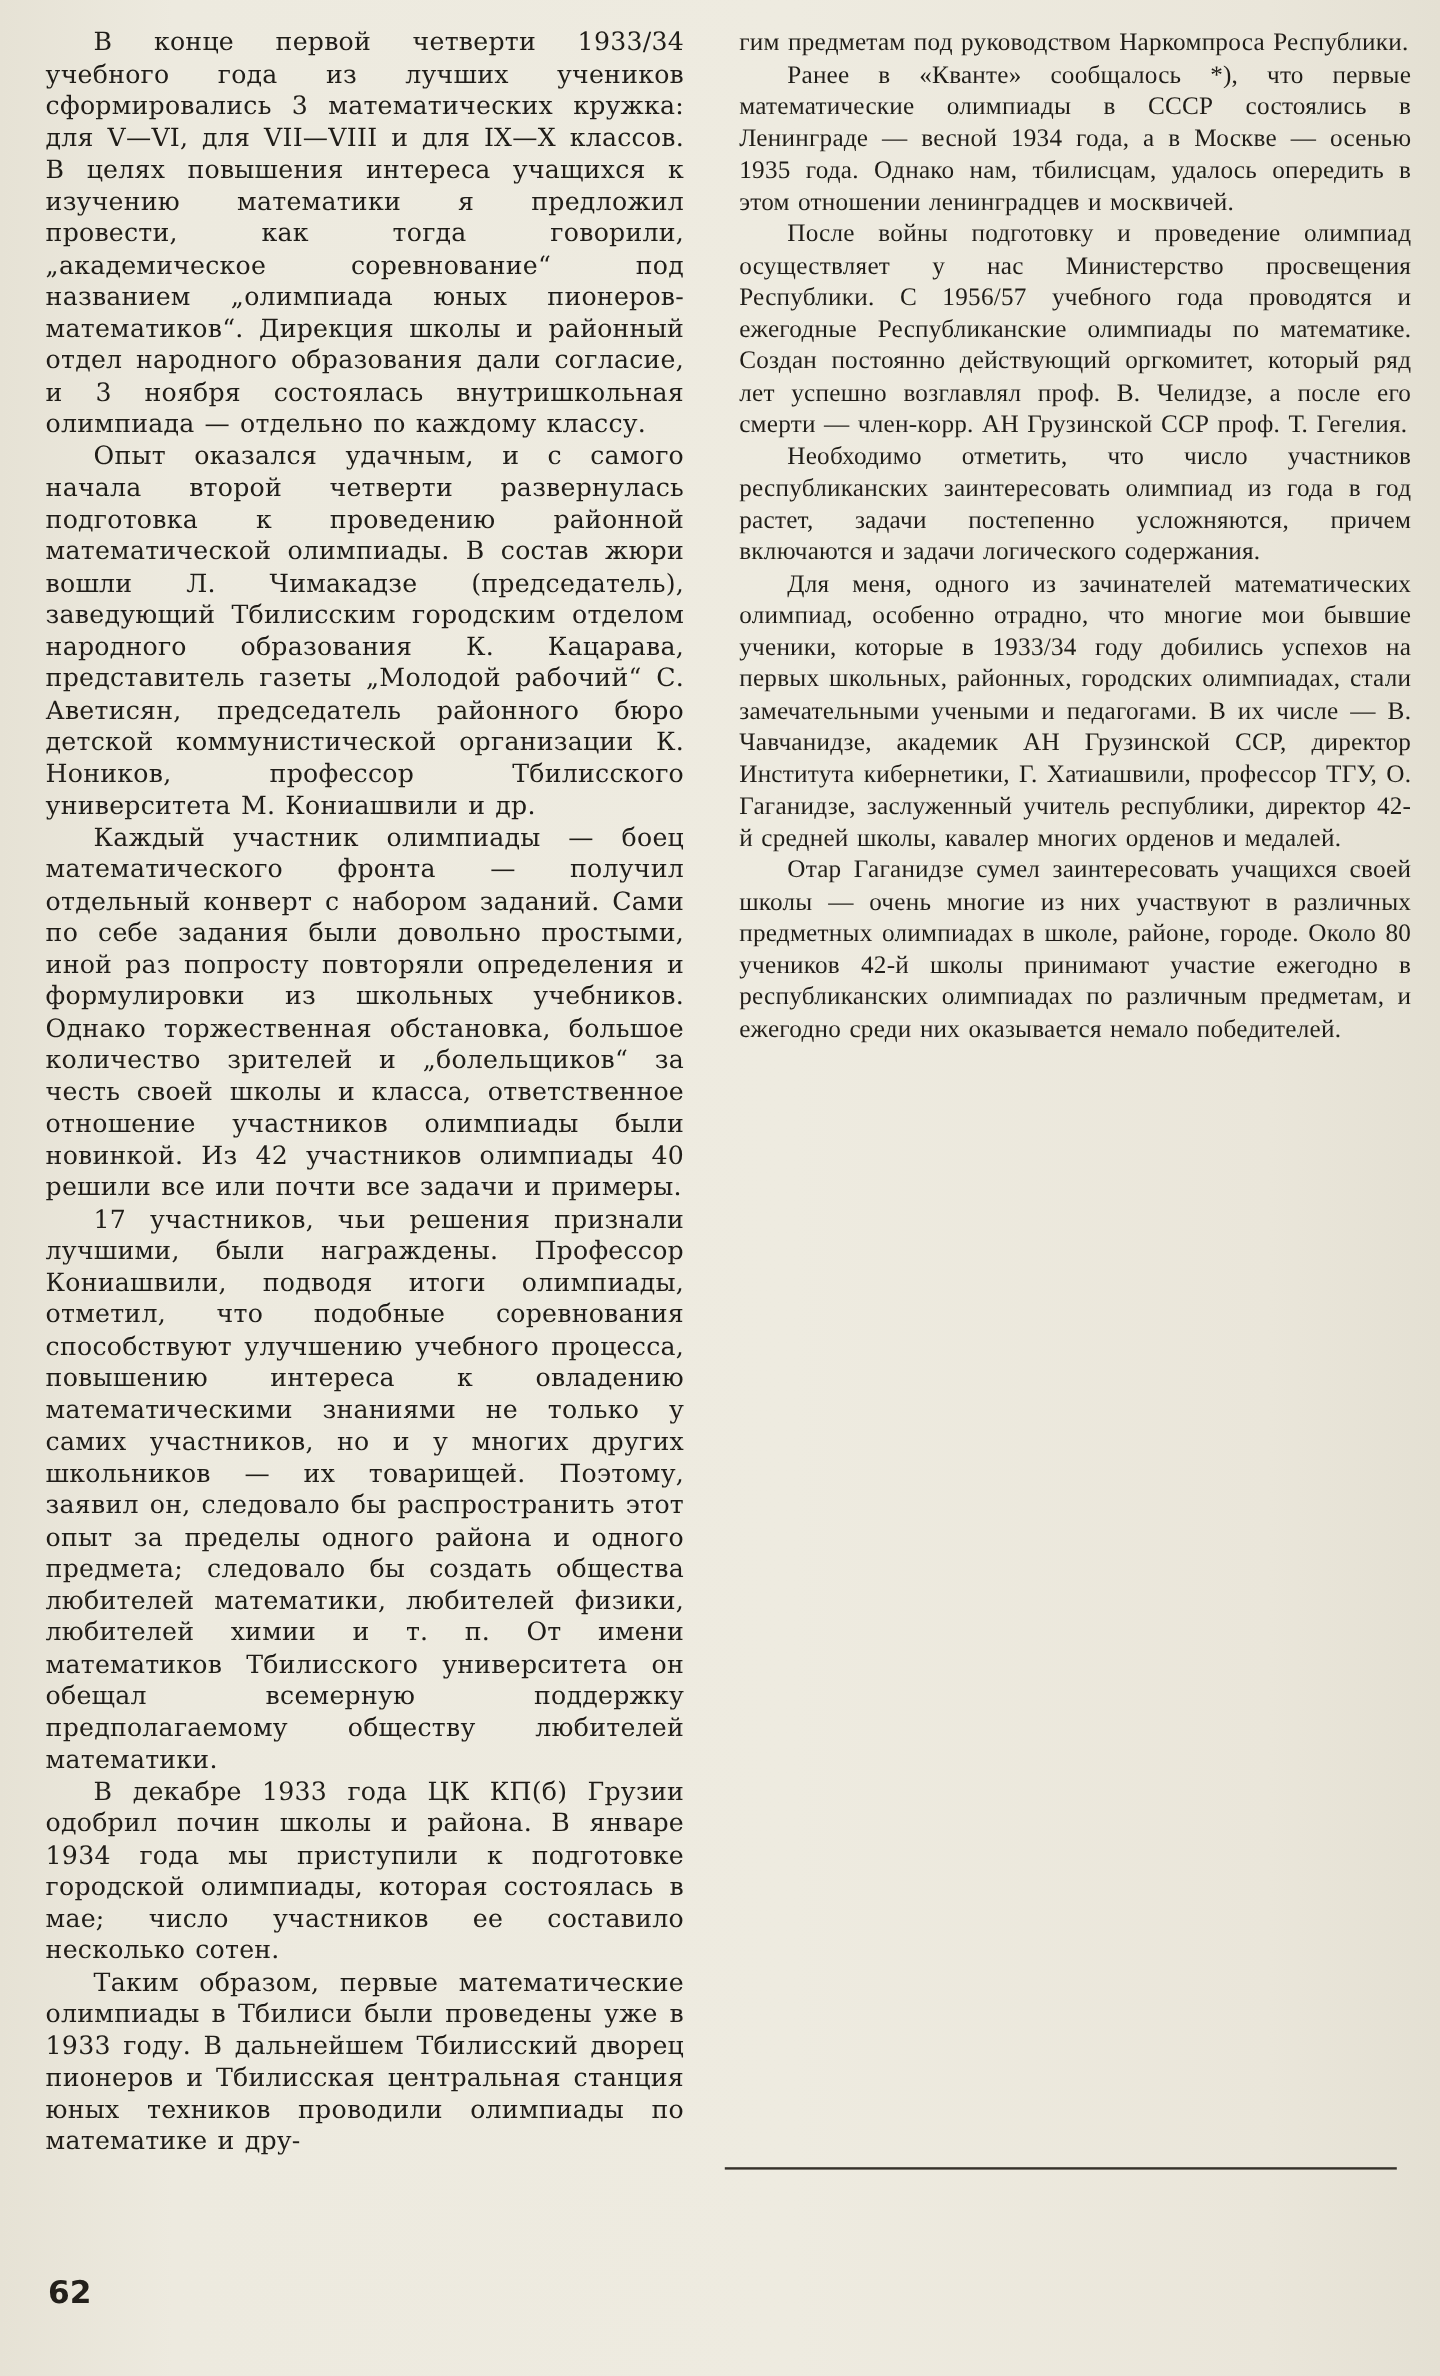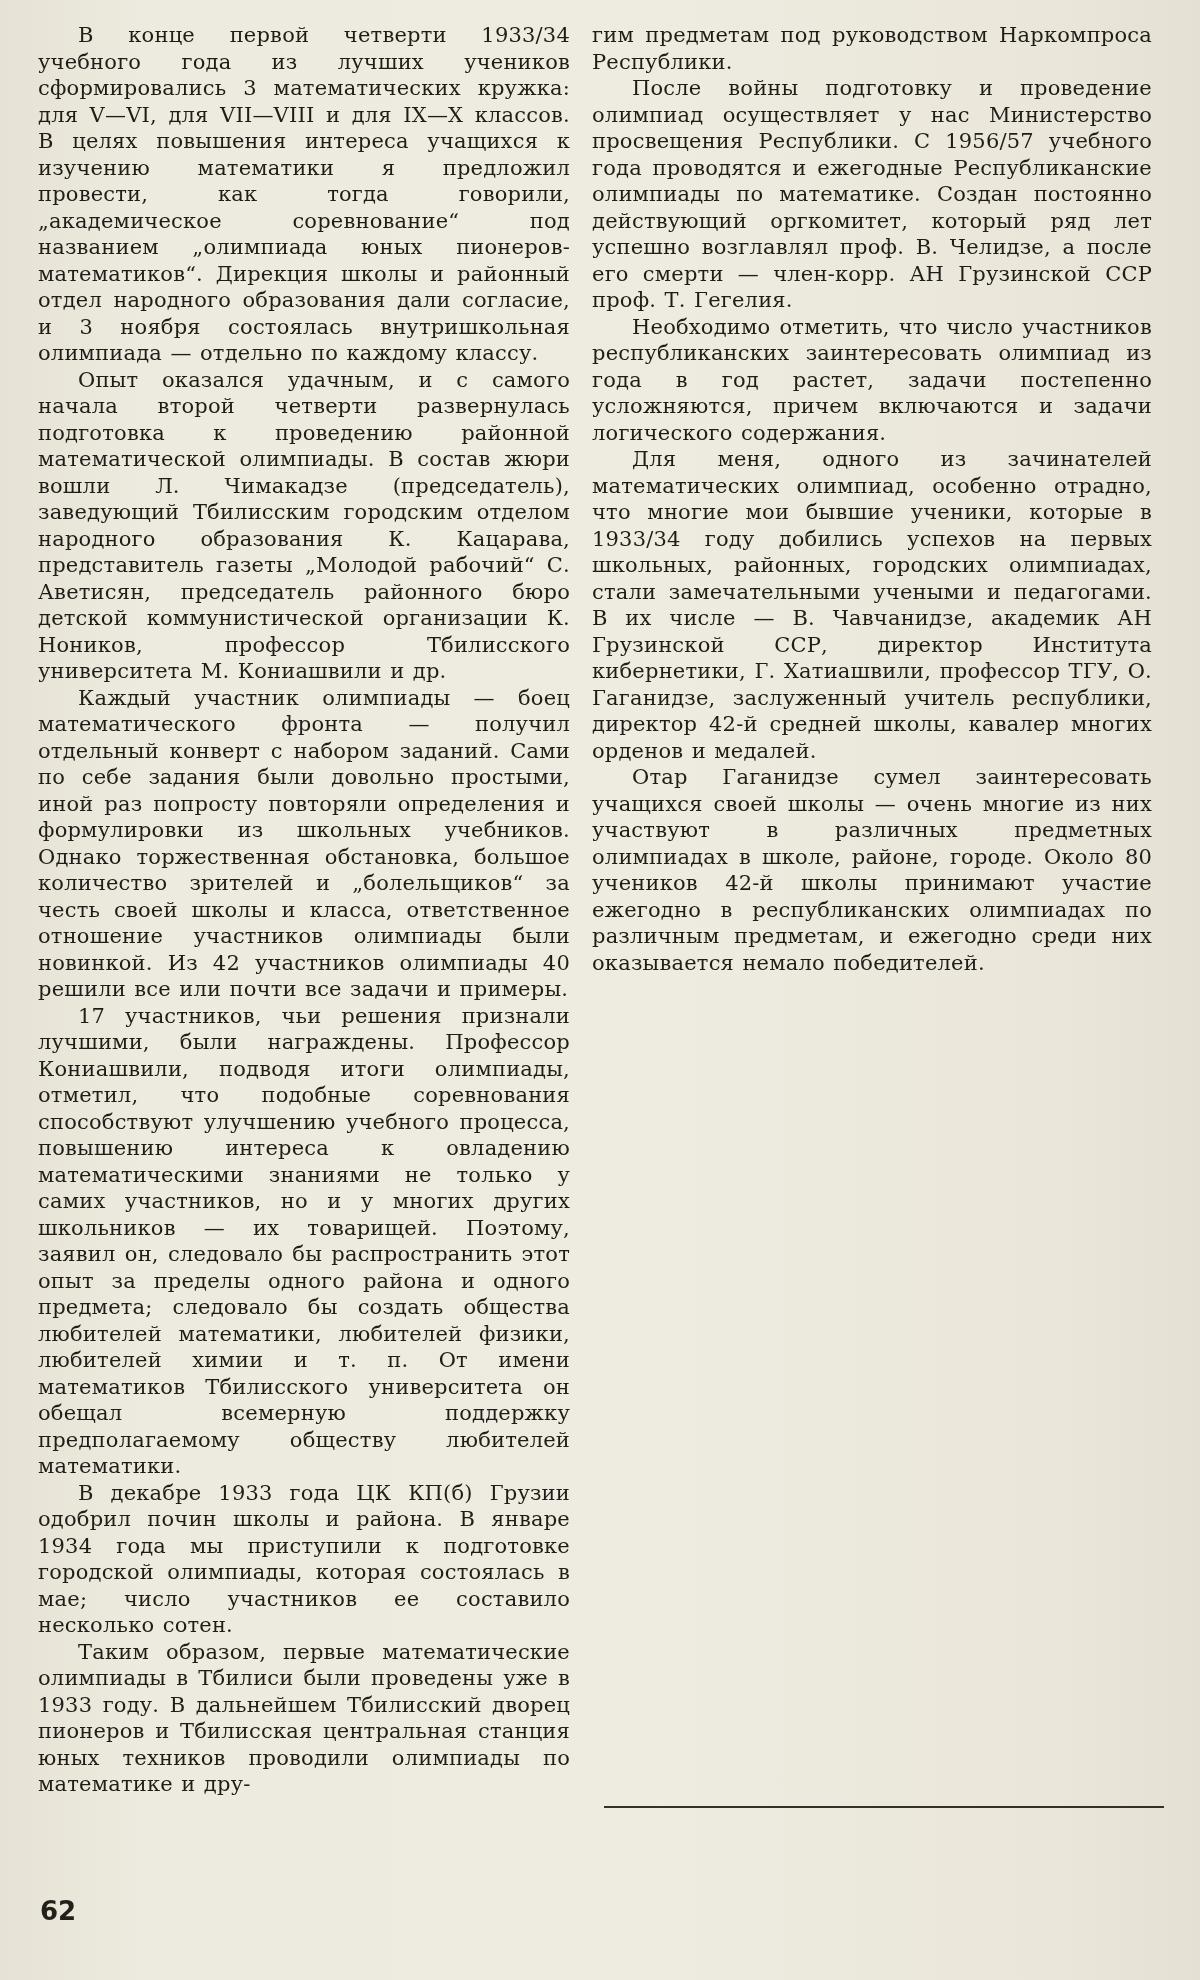--- a/index.html
+++ b/index.html
@@ -29,21 +29,21 @@
     text-align: justify;
     font-size: 21px;
     line-height: 26.5px;
     letter-spacing: 0.2px;
     word-spacing: 1.5px;
     hyphens: auto;
     -webkit-hyphens: auto;
   }
 
   .column-left  { left: 38px;  width: 532px; }
-  .column-right { left: 592px; width: 560px; }
+  .column-right { left: 616px; width: 560px; font-family: Liberation Serif, serif; }
 
   .para { text-indent: 40px; }
   .para.no-indent { text-indent: 0; }
 
   .footnote-block {
     position: absolute;
     left: 604px;
     top: 1806px;
     width: 560px;
   }
@@ -83,20 +83,21 @@
     <p class="para">В конце первой четверти 1933/34 учебного года из лучших учеников сформировались 3 математических кружка: для V—VI, для VII—VIII и для IX—X классов. В целях повышения интереса учащихся к изучению математики я предложил провести, как тогда говорили, „академическое соревнование“ под названием „олимпиада юных пионеров-математиков“. Дирекция школы и районный отдел народного образования дали согласие, и 3 ноября состоялась внутришкольная олимпиада — отдельно по каждому классу.</p>
     <p class="para">Опыт оказался удачным, и с самого начала второй четверти развернулась подготовка к проведению районной математической олимпиады. В состав жюри вошли Л. Чимакадзе (председатель), заведующий Тбилисским городским отделом народного образования К. Кацарава, представитель газеты „Молодой рабочий“ С. Аветисян, председатель районного бюро детской коммунистической организации К. Ноников, профессор Тбилисского университета М. Кониашвили и др.</p>
     <p class="para">Каждый участник олимпиады — боец математического фронта — получил отдельный конверт с набором заданий. Сами по себе задания были довольно простыми, иной раз попросту повторяли определения и формулировки из школьных учебников. Однако торжественная обстановка, большое количество зрителей и „болельщиков“ за честь своей школы и класса, ответственное отношение участников олимпиады были новинкой. Из 42 участников олимпиады 40 решили все или почти все задачи и примеры.</p>
     <p class="para">17 участников, чьи решения признали лучшими, были награждены. Профессор Кониашвили, подводя итоги олимпиады, отметил, что подобные соревнования способствуют улучшению учебного процесса, повышению интереса к овладению математическими знаниями не только у самих участников, но и у многих других школьников — их товарищей. Поэтому, заявил он, следовало бы распространить этот опыт за пределы одного района и одного предмета; следовало бы создать общества любителей математики, любителей физики, любителей химии и т. п. От имени математиков Тбилисского университета он обещал всемерную поддержку предполагаемому обществу любителей математики.</p>
     <p class="para">В декабре 1933 года ЦК КП(б) Грузии одобрил почин школы и района. В январе 1934 года мы приступили к подготовке городской олимпиады, которая состоялась в мае; число участников ее составило несколько сотен.</p>
     <p class="para">Таким образом, первые математические олимпиады в Тбилиси были проведены уже в 1933 году. В дальнейшем Тбилисский дворец пионеров и Тбилисская центральная станция юных техников проводили олимпиады по математике и дру-</p>
   </div>
 
   <div class="column column-right">
     <p class="para no-indent">гим предметам под руководством Наркомпроса Республики.</p>
+    <p class="para">Ранее в «Кванте» сообщалось *), что первые математические олимпиады в СССР состоялись в Ленинграде — весной 1934 года, а в Москве — осенью 1935 года. Однако нам, тбилисцам, удалось опередить в этом отношении ленинградцев и москвичей.</p>
     <p class="para">После войны подготовку и проведение олимпиад осуществляет у нас Министерство просвещения Республики. С 1956/57 учебного года проводятся и ежегодные Республиканские олимпиады по математике. Создан постоянно действующий оргкомитет, который ряд лет успешно возглавлял проф. В. Челидзе, а после его смерти — член-корр. АН Грузинской ССР проф. Т. Гегелия.</p>
     <p class="para">Необходимо отметить, что число участников республиканских заинтересовать олимпиад из года в год растет, задачи постепенно усложняются, причем включаются и задачи логического содержания.</p>
     <p class="para">Для меня, одного из зачинателей математических олимпиад, особенно отрадно, что многие мои бывшие ученики, которые в 1933/34 году добились успехов на первых школьных, районных, городских олимпиадах, стали замечательными учеными и педагогами. В их числе — В. Чавчанидзе, академик АН Грузинской ССР, директор Института кибернетики, Г. Хатиашвили, профессор ТГУ, О. Гаганидзе, заслуженный учитель республики, директор 42-й средней школы, кавалер многих орденов и медалей.</p>
     <p class="para">Отар Гаганидзе сумел заинтересовать учащихся своей школы — очень многие из них участвуют в различных предметных олимпиадах в школе, районе, городе. Около 80 учеников 42-й школы принимают участие ежегодно в республиканских олимпиадах по различным предметам, и ежегодно среди них оказывается немало победителей.</p>
   </div>
 
   <div class="footnote-block">
     <hr class="footnote-rule">
   </div>
 

